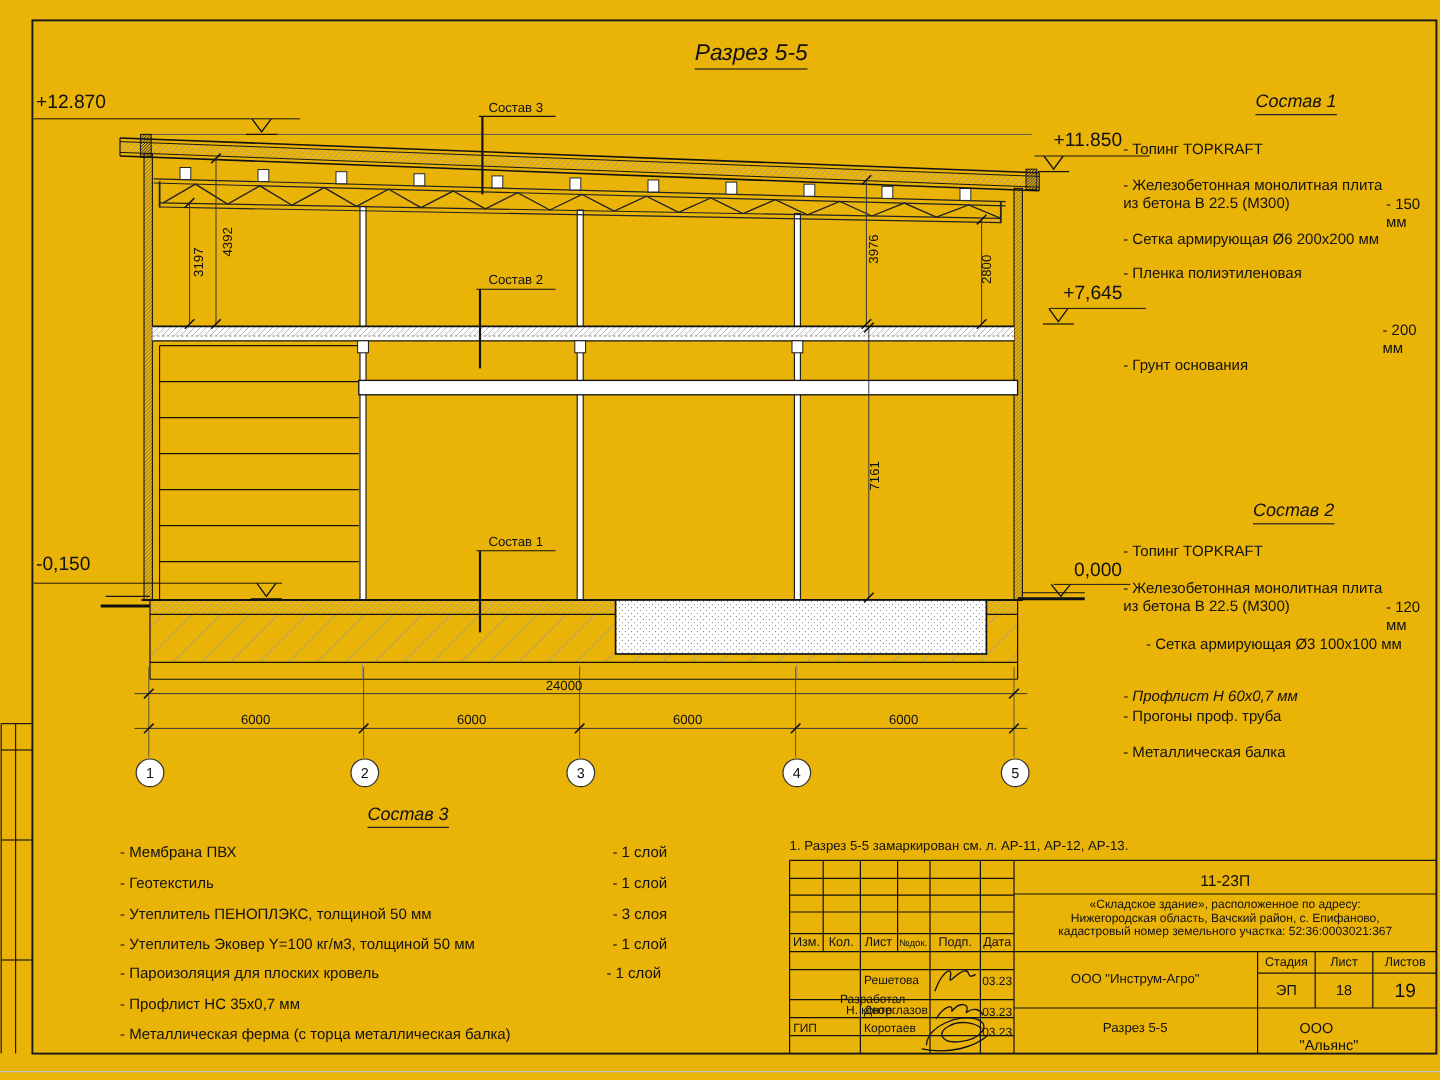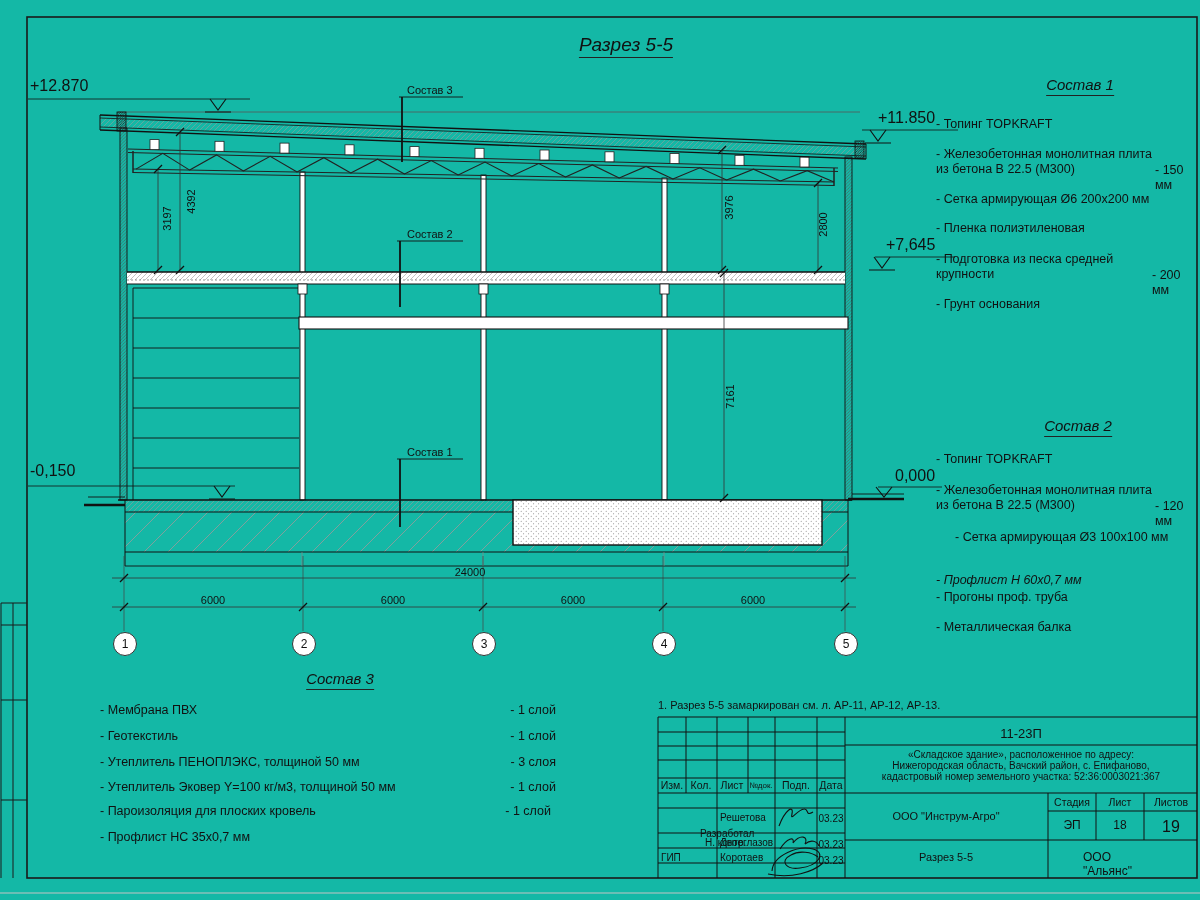--- a/index.html
+++ b/index.html
@@ -1,16 +1,16 @@
 <!DOCTYPE html>
 <html><head>
 <meta charset="utf-8">
 <style>
   html,body{margin:0;padding:0;background:#fff;}
-  #page{position:relative;width:1200px;height:900px;background:#14b8a6;overflow:hidden;
+  #page{position:relative;width:1200px;height:900px;background:#eab308;overflow:hidden;
         font-family:"Liberation Sans",sans-serif;color:#111;}
   .t{position:absolute;white-space:pre-line;line-height:1.18;}
   .it{font-style:italic;}
   .ul{border-bottom:1px solid #222;padding-bottom:1px;}
   .c{transform:translateX(-50%);}
   .rot{transform:rotate(-90deg);text-align:center;width:44px;}
   .dim{font-size:11px;color:#111;}
   .elev{font-size:16px;color:#111;}
   .item{font-size:12.5px;color:#111;}
   .tbt{font-size:10px;color:#111;white-space:nowrap;}
@@ -280,22 +280,20 @@
 <div class="bubble" style="left:652px;top:632px;">4</div>
 <div class="bubble" style="left:834px;top:632px;">5</div>
 
 <div class="t it ul" style="left:1080px;top:76px;font-size:15px;transform:translateX(-50%);">Состав 1</div>
 <div class="t item" style="left:936px;top:117px;">- Топинг TOPKRAFT</div>
 <div class="t item" style="left:936px;top:147px;">- Железобетонная  монолитная плита
 из бетона  В 22.5 (М300)</div>
 <div class="t item" style="left:1155px;top:163px;">- 150 мм</div>
 <div class="t item" style="left:936px;top:192px;">- Сетка армирующая Ø6 200x200 мм</div>
 <div class="t item" style="left:936px;top:221px;">- Пленка полиэтиленовая</div>
-<div class="t item" style="left:936px;top:252px;">- Подготовка из песка средней
-  крупности</div>
 <div class="t item" style="left:1152px;top:268px;">- 200 мм</div>
 <div class="t item" style="left:936px;top:297px;">- Грунт основания</div>
 
 <div class="t it ul" style="left:1078px;top:417px;font-size:15px;transform:translateX(-50%);">Состав 2</div>
 <div class="t item" style="left:936px;top:452px;">- Топинг TOPKRAFT</div>
 <div class="t item" style="left:936px;top:483px;">- Железобетонная  монолитная плита
 из бетона  В 22.5 (М300)</div>
 <div class="t item" style="left:1155px;top:499px;">- 120 мм</div>
 <div class="t item" style="left:936px;top:530px;margin-left:19px;">- Сетка армирующая Ø3 100x100 мм</div>
 <div class="t item" style="left:936px;top:573px;font-style:italic;">- Профлист Н 60x0,7 мм</div>
@@ -307,20 +305,21 @@
 <div class="t item" style="left:480px;top:703px;width:76px;text-align:right;">- 1 слой</div>
 <div class="t item" style="left:100px;top:729px;">- Геотекстиль</div>
 <div class="t item" style="left:480px;top:729px;width:76px;text-align:right;">- 1 слой</div>
 <div class="t item" style="left:100px;top:755px;">- Утеплитель ПЕНОПЛЭКС, толщиной 50 мм</div>
 <div class="t item" style="left:480px;top:755px;width:76px;text-align:right;">- 3 слоя</div>
 <div class="t item" style="left:100px;top:780px;">- Утеплитель Эковер Y=100 кг/м3, толщиной 50 мм</div>
 <div class="t item" style="left:480px;top:780px;width:76px;text-align:right;">- 1 слой</div>
 <div class="t item" style="left:100px;top:804px;">- Пароизоляция для плоских кровель</div>
 <div class="t item" style="left:475px;top:804px;width:76px;text-align:right;">- 1 слой</div>
 <div class="t item" style="left:100px;top:830px;">- Профлист НС 35x0,7 мм</div>
+<div class="t item" style="left:100px;top:855px;">- Металлическая ферма (с торца металлическая балка)</div>
 
 <div class="t" style="left:658px;top:699px;font-size:11px;">1. Разрез 5-5 замаркирован см. л. АР-11, АР-12, АР-13.</div>
 
 <div class="t c" style="left:1021px;top:726px;font-size:13px;">11-23П</div>
 <div class="t c tbt" style="left:1021px;top:749px;">«Складское здание», расположенное по адресу:</div>
 <div class="t c tbt" style="left:1021px;top:760px;text-align:right;">Нижегородская область, Вачский район, с. Епифаново,</div>
 <div class="t c tbt" style="left:1021px;top:771px;">кадастровый номер земельного участка: 52:36:0003021:367</div>
 
 <div class="t c" style="left:672px;top:779px;font-size:10.5px;">Изм.</div>
 <div class="t c" style="left:701px;top:779px;font-size:10.5px;">Кол.</div>

